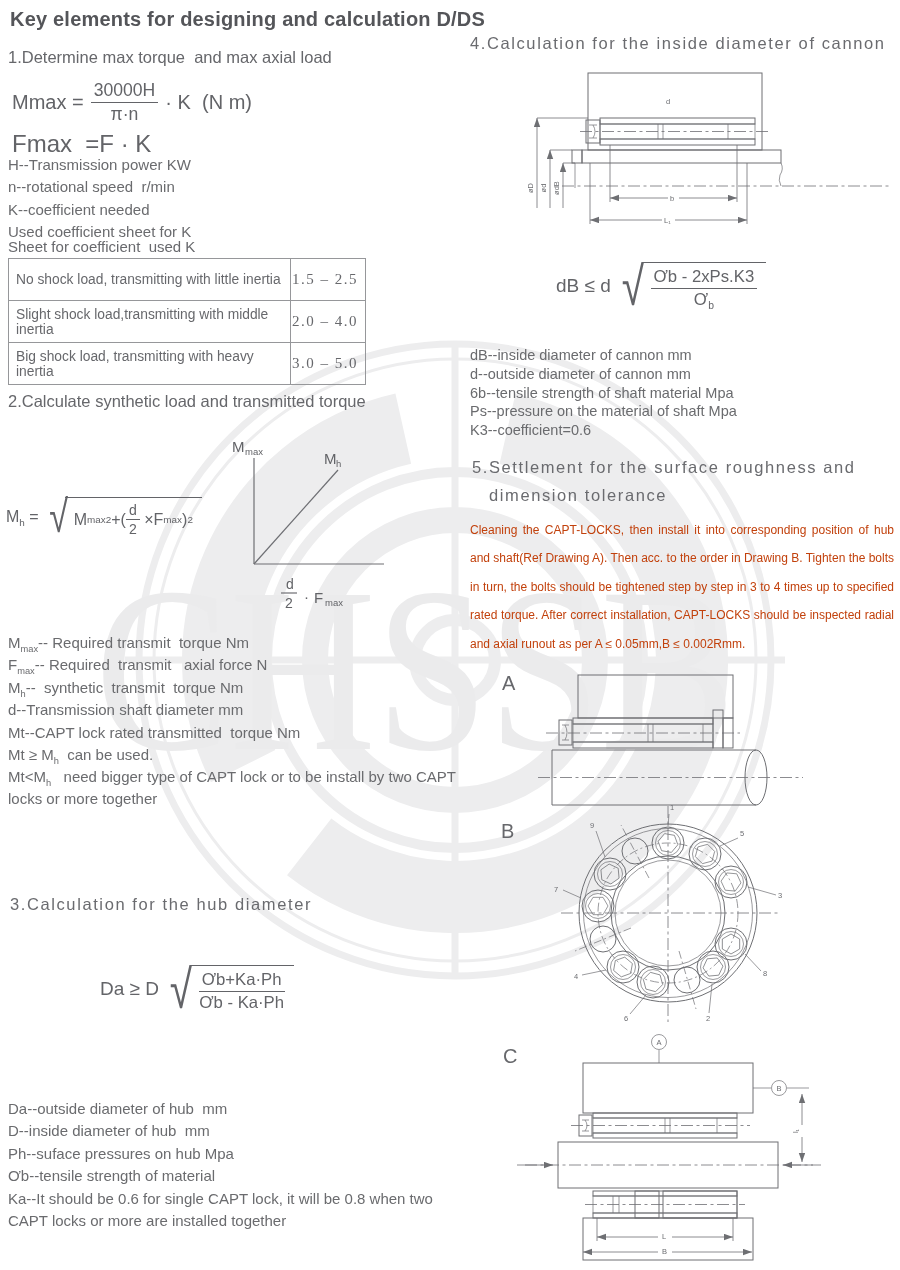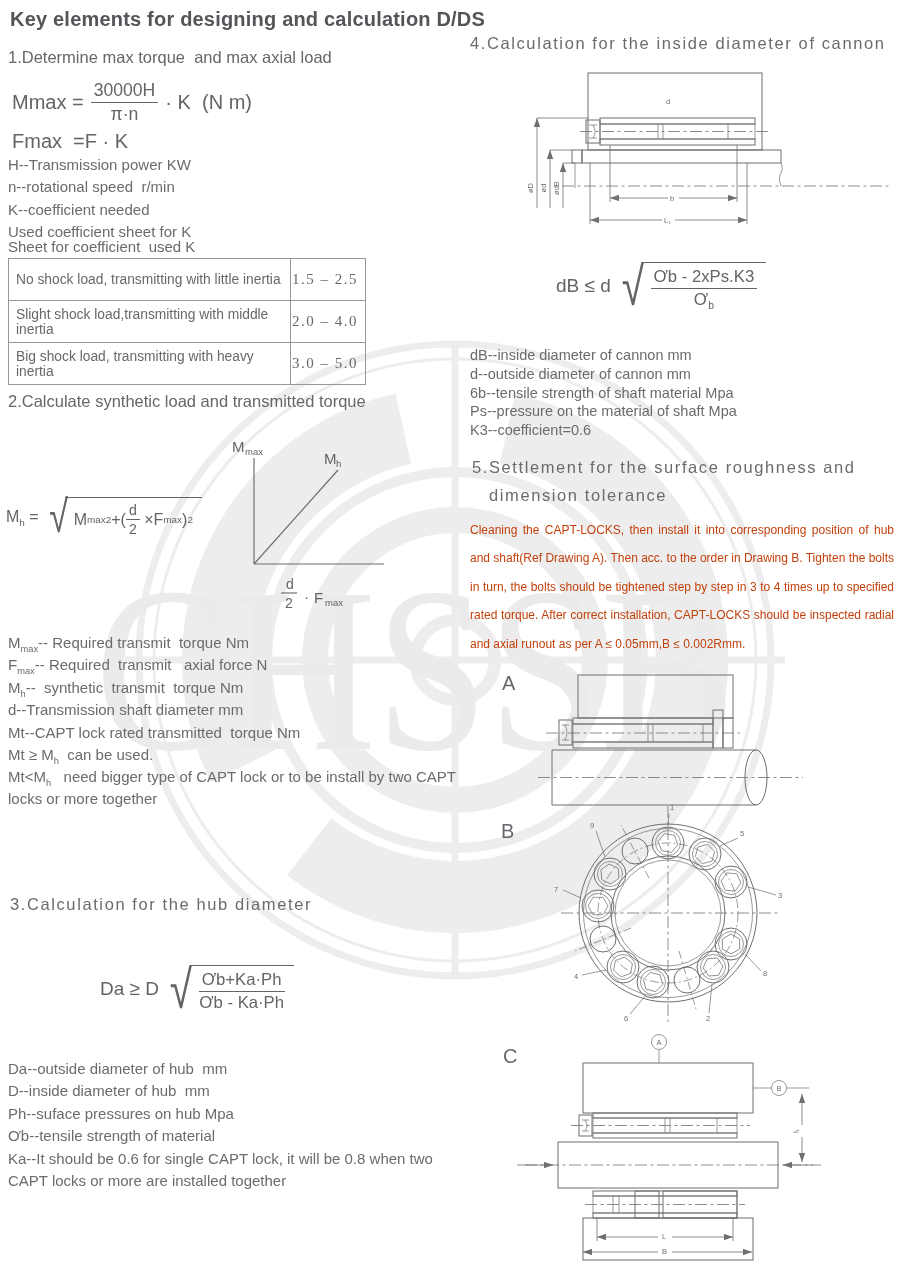--- a/index.html
+++ b/index.html
@@ -103,21 +103,21 @@
     <div class="abs h-sec pre" style="left:8px;top:48px;">1.Determine max torque  and max axial load</div>
 
     <div class="formula" style="left:12px;top:80px;font-size:20px;">
       <span>Mmax =</span>
       <span class="frac">
           <span class="fnum">30000H</span>
           <span class="fden">π·n</span>
         </span>
       <span class="pre">· K  (N m)</span>
     </div>
-    <div class="abs pre" style="left:12px;top:130px;font-size:20px;color:#636468;">Fmax  =F · K</div>
+    <div class="abs pre" style="left:12px;top:130px;font-size:24px;color:#636468;">Fmax  =F · K</div>
 
     <div class="abs legend" style="left:8px;top:154px;">
       <div class="lline">H--Transmission power KW</div>
       <div class="lline">n--rotational speed  r/min</div>
       <div class="lline">K--coefficient needed</div>
       <div class="lline">Used coefficient sheet for K</div>
     </div>
 
     <div class="abs pre" style="left:8px;top:238px;font-size:15px;color:#68696d;">Sheet for coefficient  used K</div>
     <table class="ktable abs" style="left:8px;top:258px;">
@@ -197,21 +197,21 @@
           <span class="sqrt-sign">√</span>
           <span class="sqrt-body">
         <span class="frac">
               <span class="fnum">Ơb+Ka·Ph</span>
               <span class="fden">Ơb - Ka·Ph</span>
             </span>
       </span>
         </span>
     </div>
 
-    <div class="abs legend" style="left:8px;top:1058px;width:462px;">
+    <div class="abs legend" style="left:8px;top:1098px;width:462px;">
       <div class="lline">Da--outside diameter of hub  mm</div>
       <div class="lline">D--inside diameter of hub  mm</div>
       <div class="lline">Ph--suface pressures on hub Mpa</div>
       <div class="lline">Ơb--tensile strength of material</div>
       <div class="lline">Ka--It should be 0.6 for single CAPT lock, it will be 0.8 when two CAPT locks or more are installed together</div>
     </div>
 
     <div class="abs h-sec h-wide" style="left:470px;top:34px;">4.Calculation for the inside diameter of cannon</div>
 
     <svg class="abs" style="left:500px;top:58px;" width="400" height="175">

